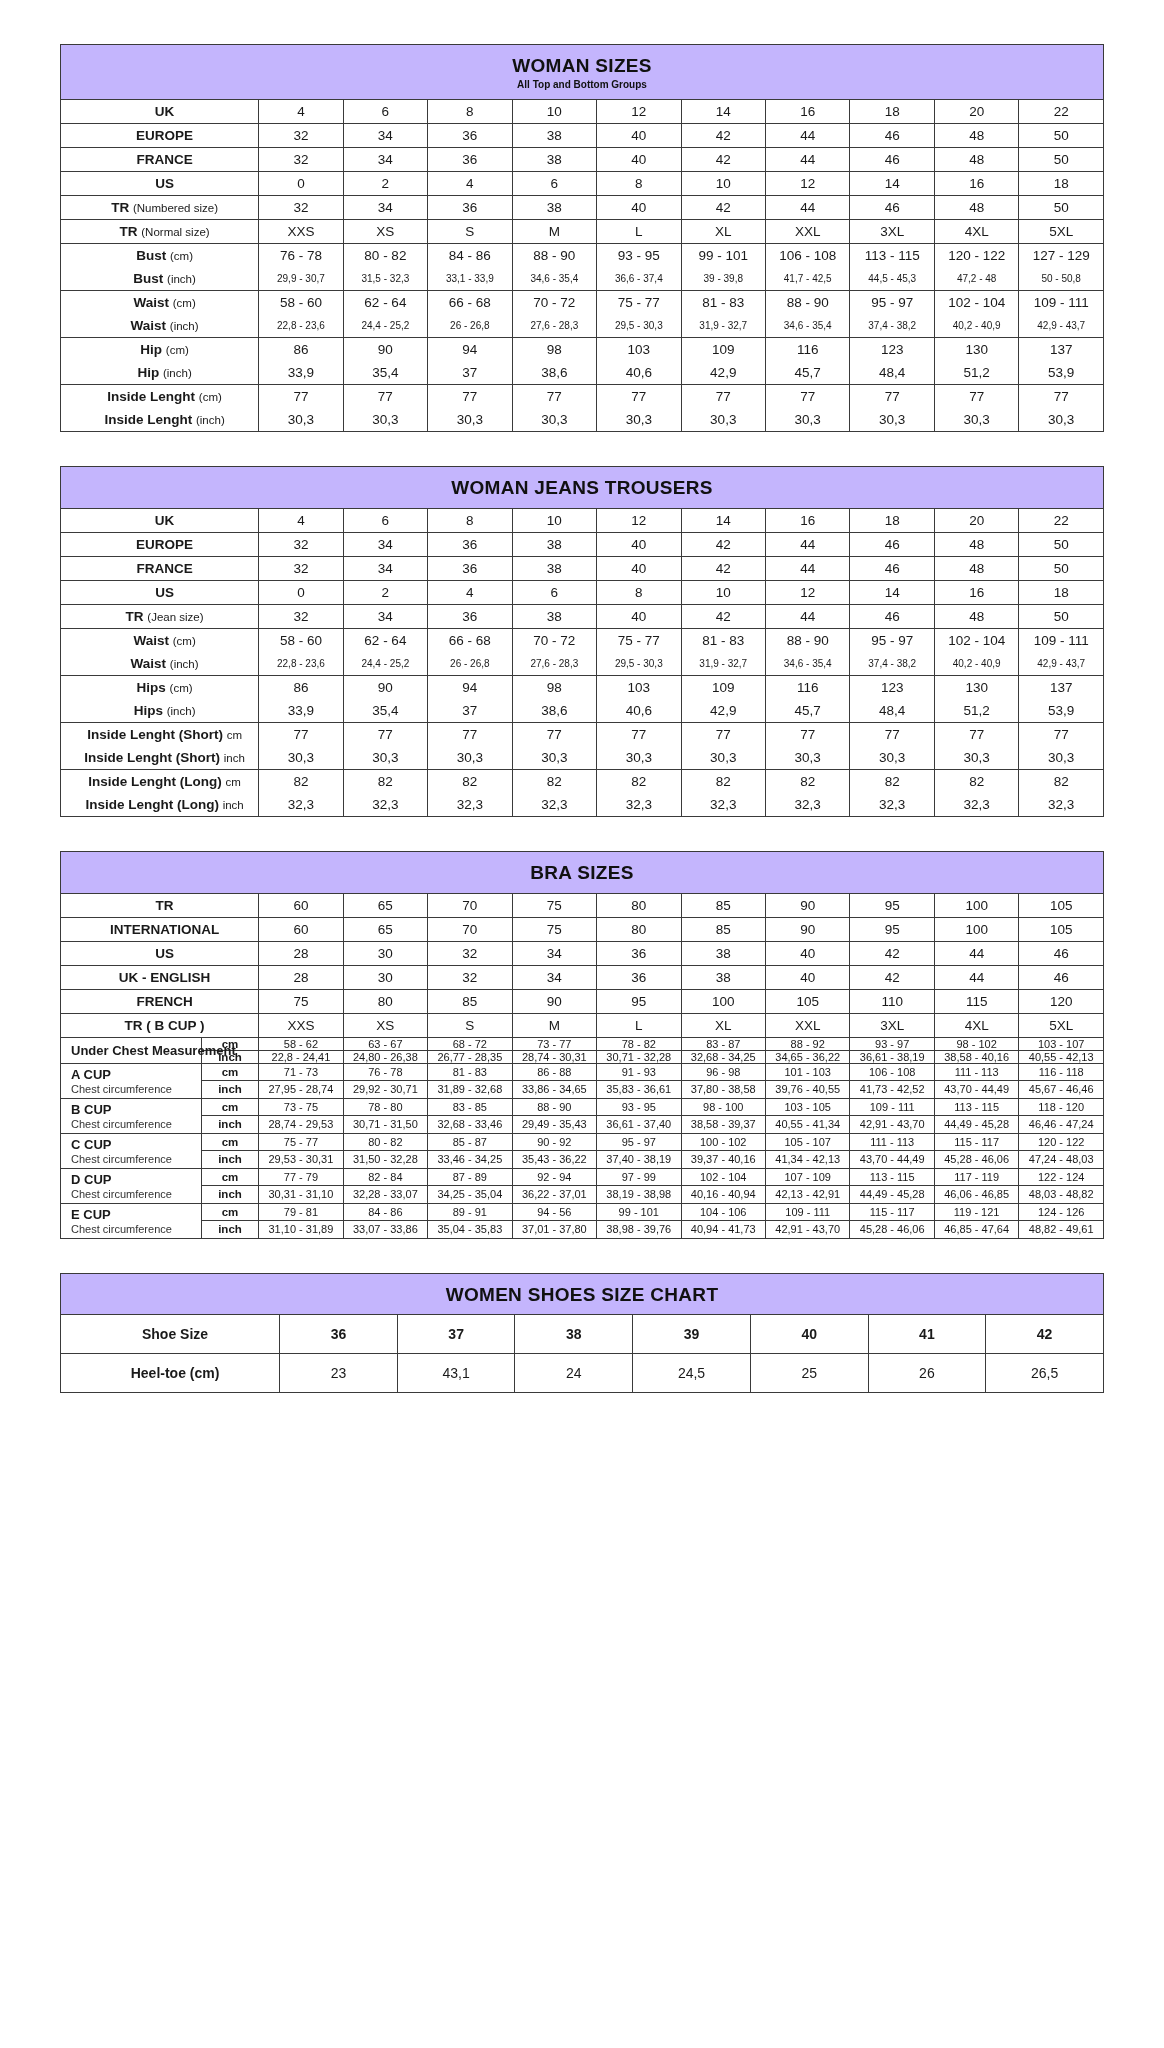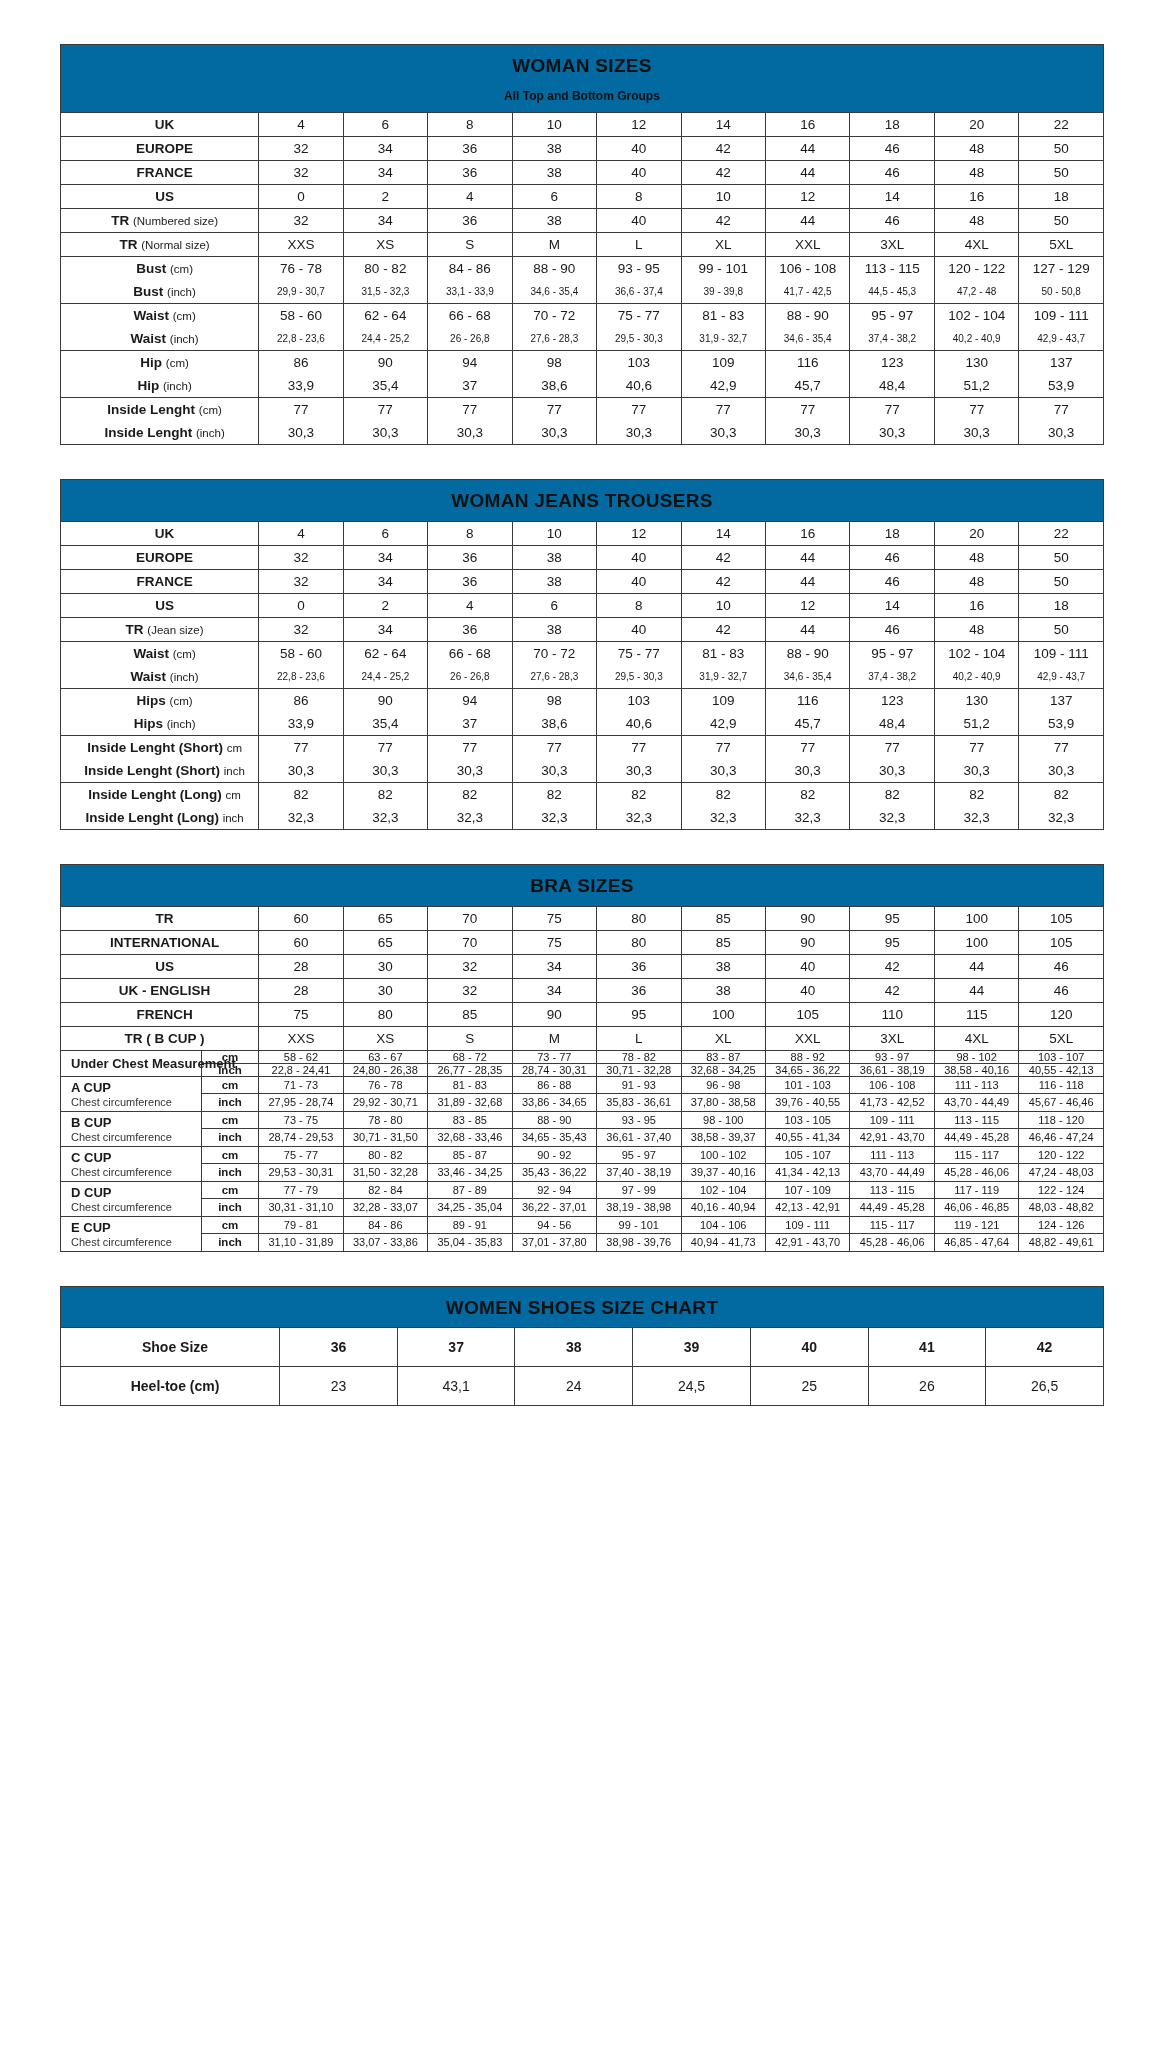--- a/index.html
+++ b/index.html
@@ -25,36 +25,36 @@
     margin-bottom: 34px;
     background: #fff;
   }
   table.sz td, table.sz th {
     border: 1px solid #3a3a3a;
     padding: 0;
     text-align: center;
     vertical-align: middle;
   }
   .title-cell {
-    background: #0369a1;
+    background: #c4b5fd;
     padding: 10px 4px 9px 4px !important;
     text-align: center;
   }
   .title-main {
     font-size: 19px;
     font-weight: bold;
     letter-spacing: .3px;
     color: #111;
     line-height: 1.15;
   }
   .title-sub {
-    font-size: 12px;
+    font-size: 10px;
     font-weight: bold;
     color: #111;
-    margin-top: 12px;
+    margin-top: 2px;
     text-align: center;
   }
   .rowlabel {
     text-align: right;
     padding: 4px 0 4px 10px !important;
     font-size: 13.5px;
     font-weight: bold;
     white-space: nowrap;
   }
   .rowlabel .unit {
@@ -663,21 +663,21 @@
         <td class="bra-val">103 - 105</td>
         <td class="bra-val">109 - 111</td>
         <td class="bra-val">113 - 115</td>
         <td class="bra-val">118 - 120</td>
       </tr>
       <tr>
         <td class="unitcell">inch</td>
         <td class="bra-val">28,74 - 29,53</td>
         <td class="bra-val">30,71 - 31,50</td>
         <td class="bra-val">32,68 - 33,46</td>
-        <td class="bra-val">34,65 - 35,43</td>
+        <td class="bra-val">29,49 - 35,43</td>
         <td class="bra-val">36,61 - 37,40</td>
         <td class="bra-val">38,58 - 39,37</td>
         <td class="bra-val">40,55 - 41,34</td>
         <td class="bra-val">42,91 - 43,70</td>
         <td class="bra-val">44,49 - 45,28</td>
         <td class="bra-val">46,46 - 47,24</td>
       </tr>
 
       <tr>
         <td class="grp-label" rowspan="2">

